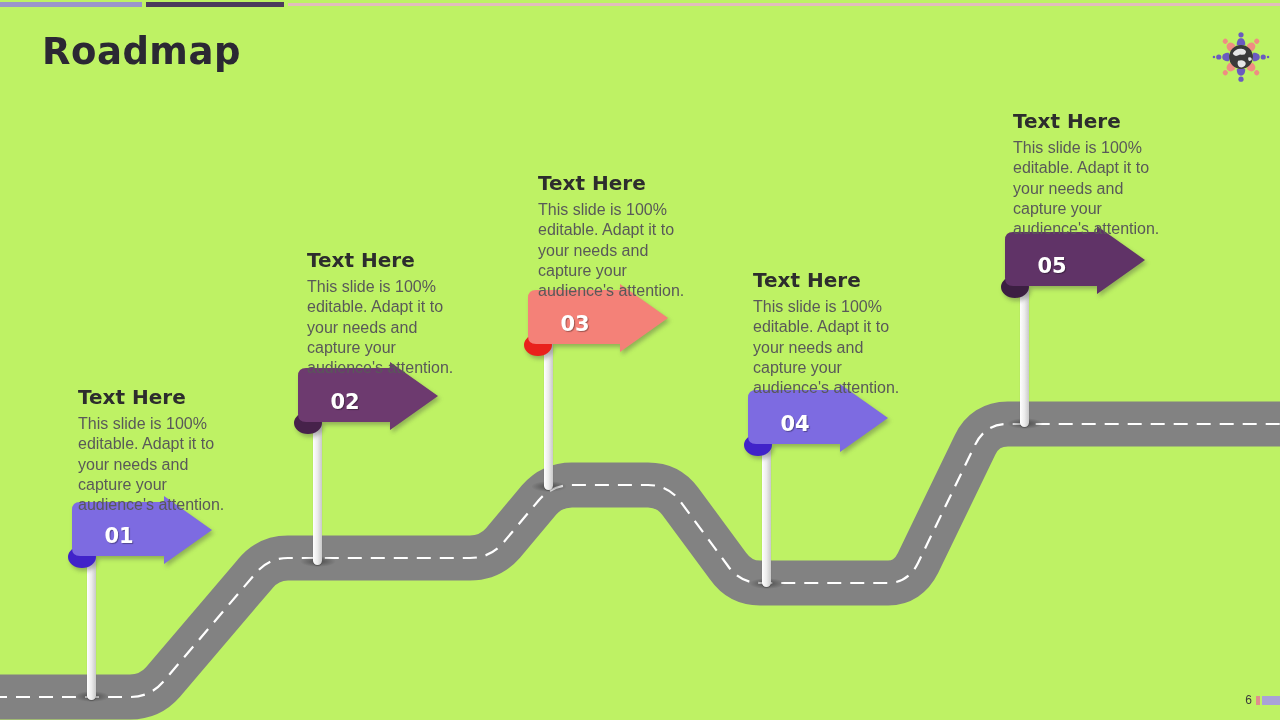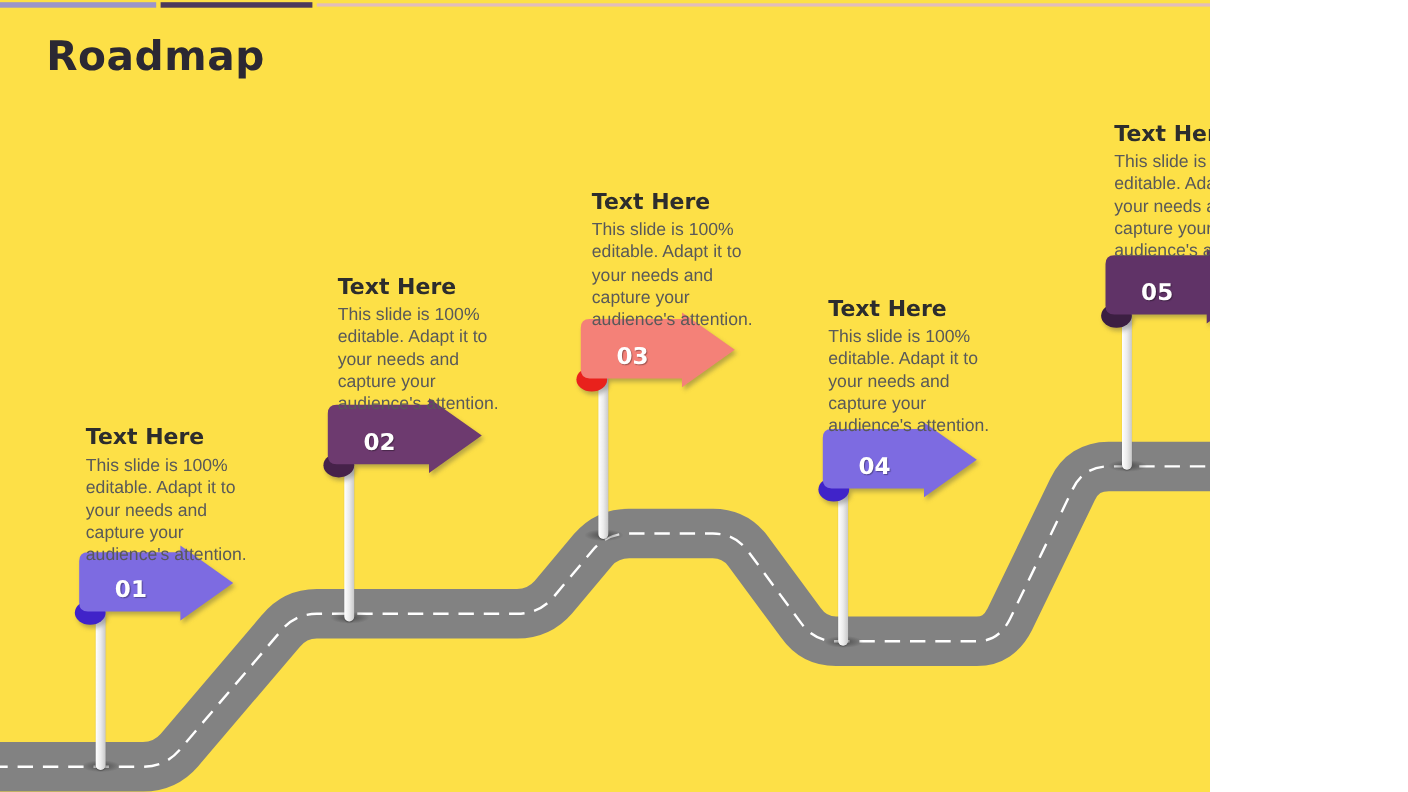--- a/index.html
+++ b/index.html
@@ -1,16 +1,16 @@
 <!DOCTYPE html>
 <html><head>
 <meta charset="utf-8">
 <style>
   html,body{margin:0;padding:0;background:#ffffff;}
-  #stage{position:relative;width:1100px;height:720px;background:#fde047;overflow:hidden;
+  #stage{position:relative;width:1280px;height:720px;background:#bef264;overflow:hidden;
          font-family:"Liberation Sans",sans-serif;}
 
   
   .topbar{position:absolute;left:0;top:0;width:1280px;height:8px;}
 
   
   .slide-title{position:absolute;left:42px;top:30px;margin:0;
                font-family:"DejaVu Sans",sans-serif;font-weight:bold;
                font-size:37px;letter-spacing:.5px;color:#2b2833;}
 

